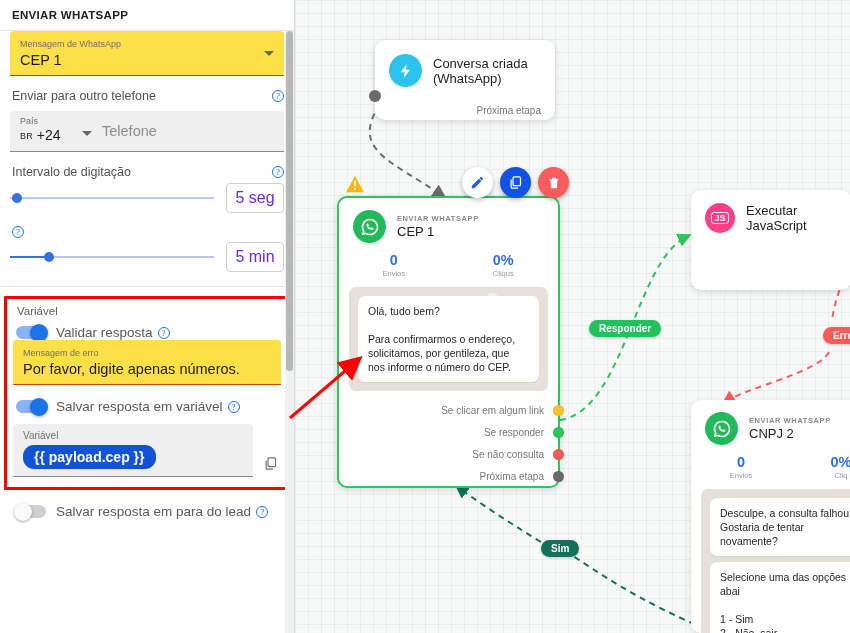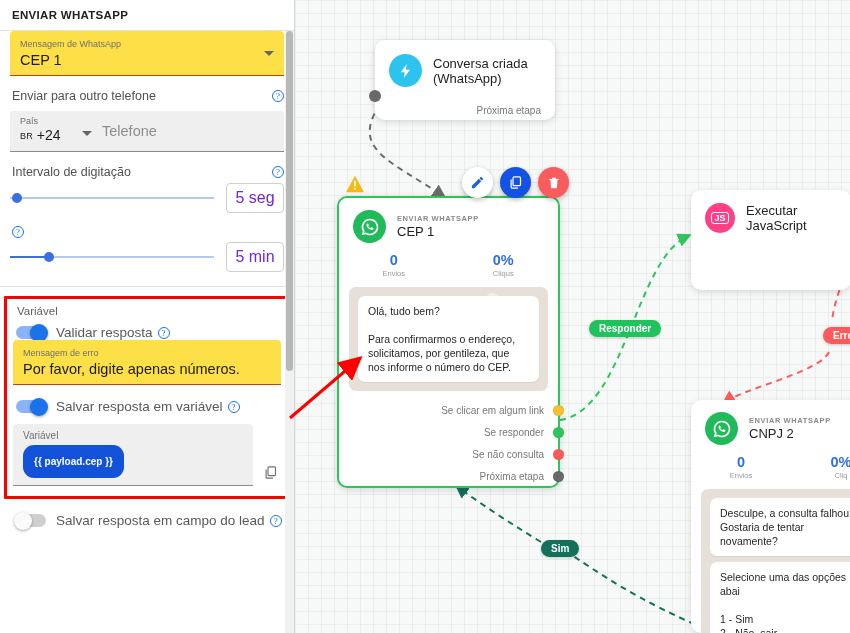--- a/index.html
+++ b/index.html
@@ -80,21 +80,21 @@
   .tgl.off .knob{ left:-2px; background:#fafafa;}
   .toggle-label{ font-size:13.5px; color:#595959; display:flex; align-items:center; gap:5px;}
 
   .var-field{
     background:#efefef;border-bottom:1px solid #8a8a8a;border-radius:4px 4px 0 0;
     padding:6px 10px 7px 10px; flex:1;
   }
   .var-field .flabel{font-size:10px;color:#707070;line-height:12px;}
   .chip{
     display:inline-block;background:#1252d8;color:#fff;border-radius:11px;
-    padding:11px 11px;font-size:10px;font-weight:bold;margin-top:3px;
+    padding:4px 11px;font-size:14px;font-weight:bold;margin-top:3px;
   }
   .copy-icon{ width:22px; display:flex; align-items:flex-end; justify-content:center; padding-bottom:6px;}
 
   
   #panel-scrollbar{
     position:absolute; right:0; top:31px; width:9px; bottom:0; background:#f1f1f1;
   }
   #panel-scrollbar .thumb{ position:absolute;top:0;left:1px;width:7px;height:340px;background:#b8b8b8;border-radius:4px;}
 
   
@@ -259,21 +259,21 @@
           </svg>
         </div>
       </div>
     </div>
 
     <div class="toggle-row" style="margin-top:14px;padding-left:6px">
       <span class="tgl off">
           <span class="knob"></span>
         </span>
       <span class="toggle-label">
-        <span>Salvar resposta em campo do lead</span>
+        <span>Salvar resposta em para do lead</span>
         <span class="help">?</span>
       </span>
     </div>
 
   </div>
 
   <div id="panel-scrollbar">
     <div class="thumb"></div>
   </div>
 </div>

